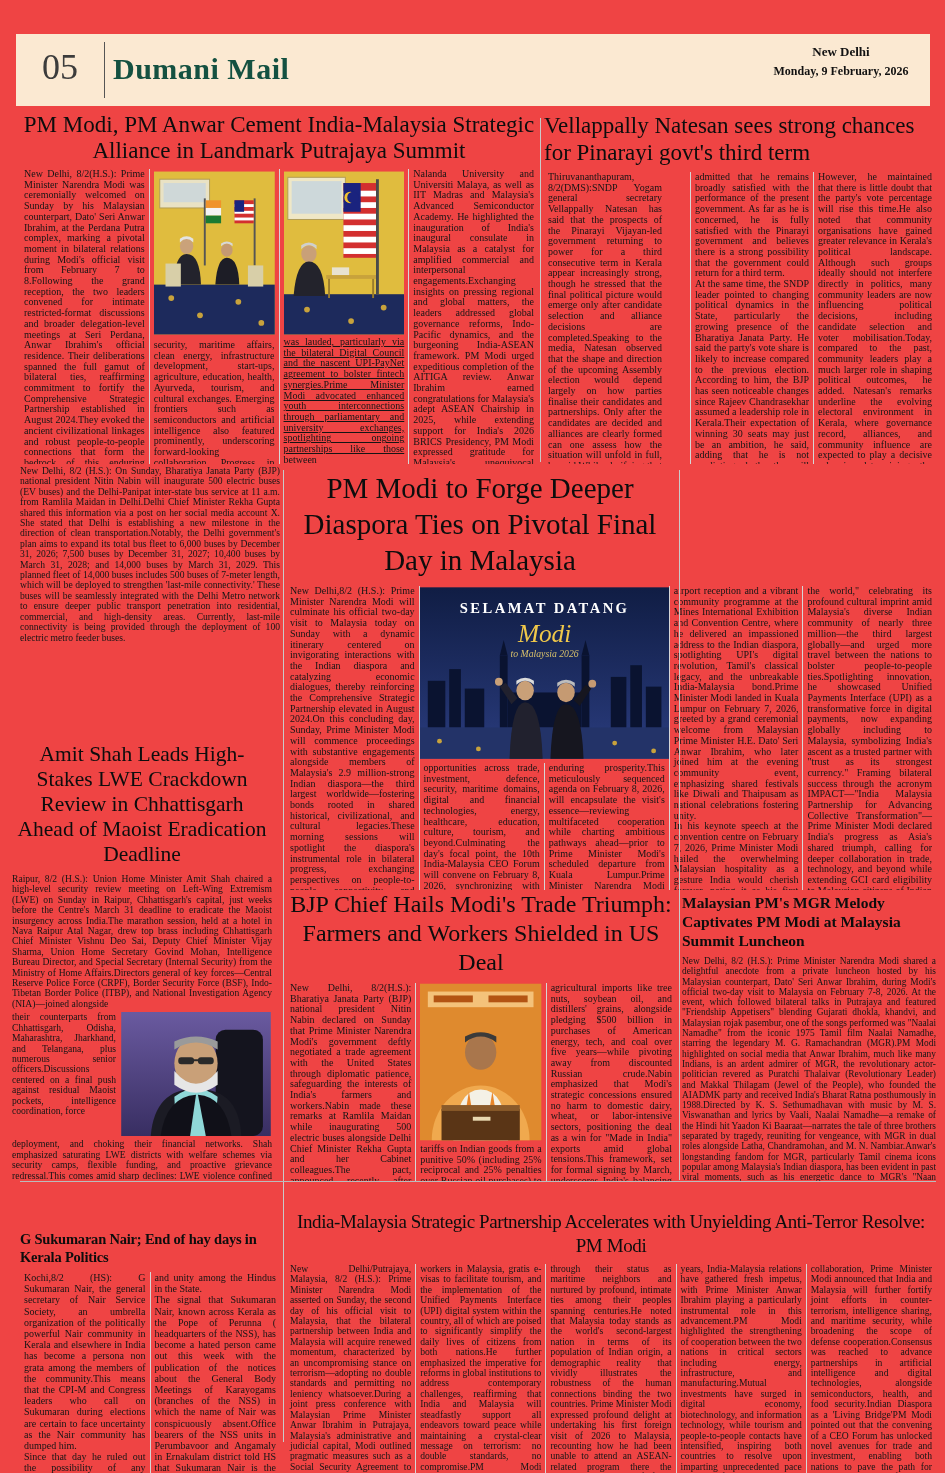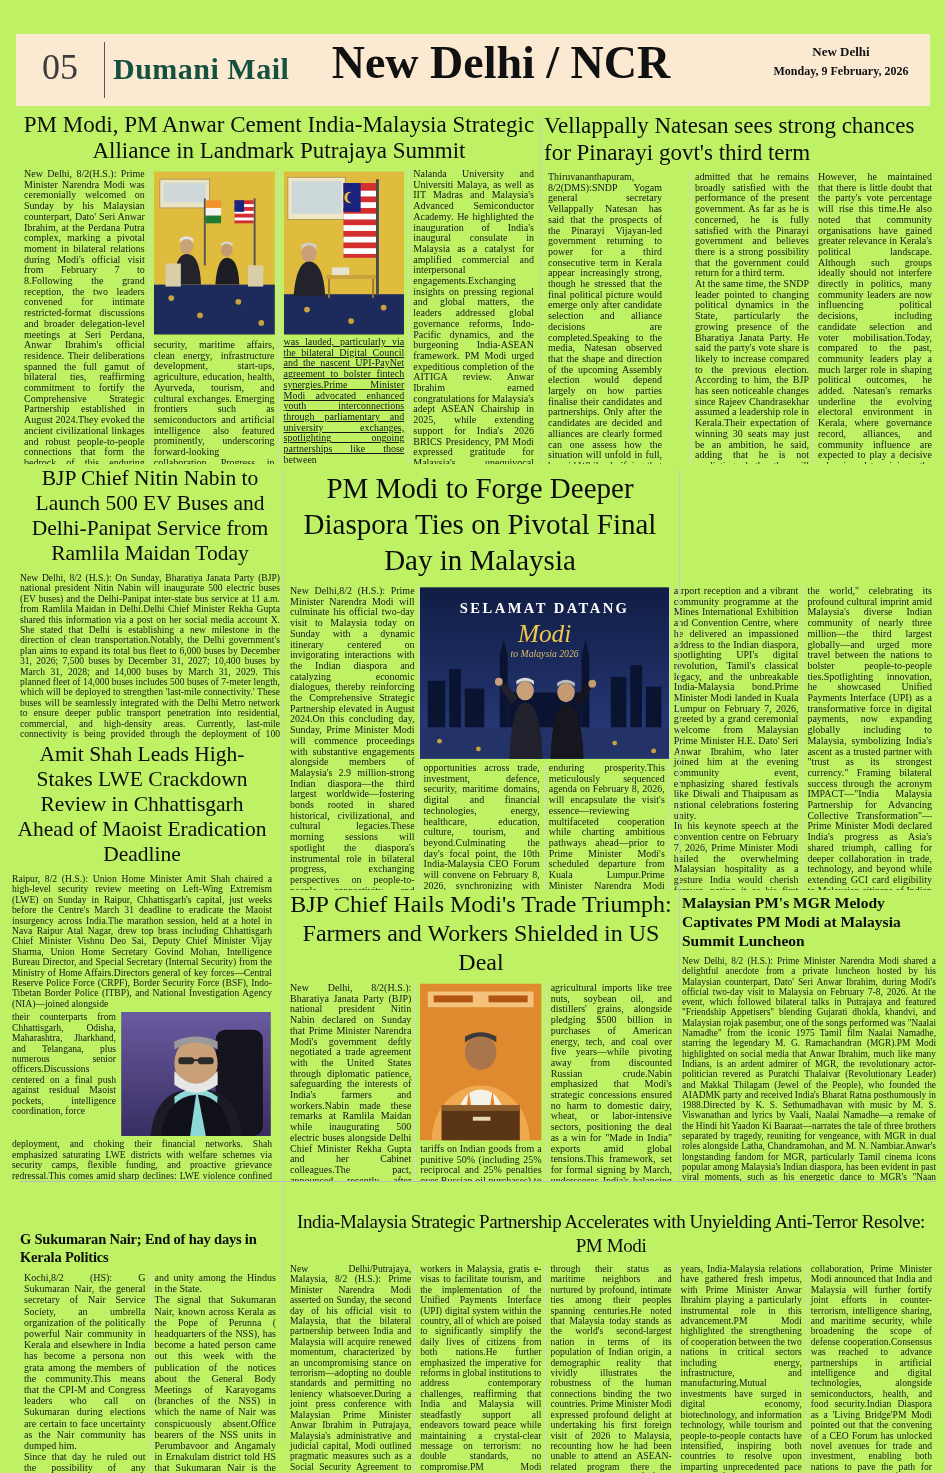--- a/index.html
+++ b/index.html
@@ -1,16 +1,16 @@
 <!DOCTYPE html>
 <html><head>
 <meta charset="utf-8">
 <style>
   html,body{margin:0;padding:0;background:#e9e9e9;}
-  .page{position:relative;width:945px;height:1473px;background:#bef264;font-family:"Liberation Serif",serif;color:#151515;overflow:hidden;margin:0 auto;}
+  .page{position:relative;width:945px;height:1473px;background:#ef4444;font-family:"Liberation Serif",serif;color:#151515;overflow:hidden;margin:0 auto;}
   
   .band{position:absolute;left:16px;top:34px;width:914px;height:72px;background:#fbe9d2;}
   .pagenum{position:absolute;left:26px;top:12px;font-size:36px;color:#3c3c3c;font-family:"Liberation Serif",serif;}
   .mast-divider{position:absolute;left:88px;top:8px;width:1px;height:56px;background:#555;}
   .brand{position:absolute;left:97px;top:18px;font-size:30px;font-weight:bold;color:#145141;letter-spacing:.5px;}
   .section-title{position:absolute;left:250px;top:2px;width:470px;text-align:center;font-size:46px;font-weight:bold;color:#111;}
   .edition{position:absolute;left:740px;top:10px;width:170px;text-align:center;font-weight:bold;color:#111;}
   .edition .city{font-size:13px;}
   .edition .date{font-size:12px;margin-top:4px;}
   
@@ -33,21 +33,20 @@
 </style>
 </head>
 <body>
 
 <div class="page">
 
   <div class="band">
     <div class="pagenum">05</div>
     <div class="mast-divider"></div>
     <div class="brand">Dumani Mail</div>
-    <div class="section-title">New Delhi / NCR</div>
     <div class="edition">
       <div class="city">New Delhi</div>
       <div class="date">Monday, 9 February, 2026</div>
     </div>
   </div>
 
   <section class="art" style="left:20px;top:112px;width:518px;height:352px;">
     <h1 class="h center" style="font-size:23px;line-height:26px;margin-bottom:5px;">PM Modi, PM Anwar Cement India-Malaysia Strategic Alliance in Landmark Putrajaya Summit</h1>
     <div class="cols">
       <div class="col" style="width:126px;">
@@ -132,21 +131,20 @@
         <div class="bt">admitted that he remains broadly satisfied with the performance of the present government. As far as he is concerned, he is fully satisfied with the Pinarayi government and believes there is a strong possibility that the government could return for a third term.
 At the same time, the SNDP leader pointed to changing political dynamics in the State, particularly the growing presence of the Bharatiya Janata Party. He said the party's vote share is likely to increase compared to the previous election. According to him, the BJP has seen noticeable changes since Rajeev Chandrasekhar assumed a leadership role in Kerala.Their expectation of winning 30 seats may just be an ambition, he said, adding that he is not predicting whether they will actually win that many seats.</div>
       </div>
       <div class="col" style="width:128px;">
         <div class="bt">However, he maintained that there is little doubt that the party's vote percentage will rise this time.He also noted that community organisations have gained greater relevance in Kerala's political landscape. Although such groups ideally should not interfere directly in politics, many community leaders are now influencing political decisions, including candidate selection and voter mobilisation.Today, compared to the past, community leaders play a much larger role in shaping political outcomes, he added. Natesan's remarks underline the evolving electoral environment in Kerala, where governance record, alliances, and community influence are expected to play a decisive role in determining the outcome of the next Assembly election.</div>
       </div>
     </div>
   </section>
 
   <section class="art" style="left:20px;top:466px;width:260px;height:274px;">
-    <h1 class="h center" style="font-size:21.5px;line-height:25px;margin-bottom:7px;">BJP Chief Nitin Nabin to Launch 500 EV Buses and Delhi-Panipat Service from Ramlila Maidan Today</h1>
     <div class="bt s1">New Delhi, 8/2 (H.S.): On Sunday, Bharatiya Janata Party (BJP) national president Nitin Nabin will inaugurate 500 electric buses (EV buses) and the Delhi-Panipat inter-state bus service at 11 a.m. from Ramlila Maidan in Delhi.Delhi Chief Minister Rekha Gupta shared this information via a post on her social media account X. She stated that Delhi is establishing a new milestone in the direction of clean transportation.Notably, the Delhi government's plan aims to expand its total bus fleet to 6,000 buses by December 31, 2026; 7,500 buses by December 31, 2027; 10,400 buses by March 31, 2028; and 14,000 buses by March 31, 2029. This planned fleet of 14,000 buses includes 500 buses of 7-meter length, which will be deployed to strengthen 'last-mile connectivity.' These buses will be seamlessly integrated with the Delhi Metro network to ensure deeper public transport penetration into residential, commercial, and high-density areas. Currently, last-mile connectivity is being provided through the deployment of 100 electric metro feeder buses.</div>
   </section>
 
   <section class="art" style="left:12px;top:742px;width:260px;height:438px;">
     <h1 class="h center" style="font-size:21.5px;line-height:25px;margin-bottom:7px;">Amit Shah Leads High-Stakes LWE Crackdown Review in Chhattisgarh Ahead of Maoist Eradication Deadline</h1>
     <div class="bt s1">Raipur, 8/2 (H.S.): Union Home Minister Amit Shah chaired a high-level security review meeting on Left-Wing Extremism (LWE) on Sunday in Raipur, Chhattisgarh's capital, just weeks before the Centre's March 31 deadline to eradicate the Maoist insurgency across India.The marathon session, held at a hotel in Nava Raipur Atal Nagar, drew top brass including Chhattisgarh Chief Minister Vishnu Deo Sai, Deputy Chief Minister Vijay Sharma, Union Home Secretary Govind Mohan, Intelligence Bureau Director, and Special Secretary (Internal Security) from the Ministry of Home Affairs.Directors general of key forces—Central Reserve Police Force (CRPF), Border Security Force (BSF), Indo-Tibetan Border Police (ITBP), and National Investigation Agency (NIA)—joined alongside</div>
     <div class="wrapRow" style="margin-top:3px;">
       <div class="wtxt bt s1">their counterparts from Chhattisgarh, Odisha, Maharashtra, Jharkhand, and Telangana, plus numerous senior officers.Discussions centered on a final push against residual Maoist pockets, intelligence coordination, force</div>
       <div class="wimg">
         <svg class="photo" viewBox="0 0 152 126" style="height:124px;">

